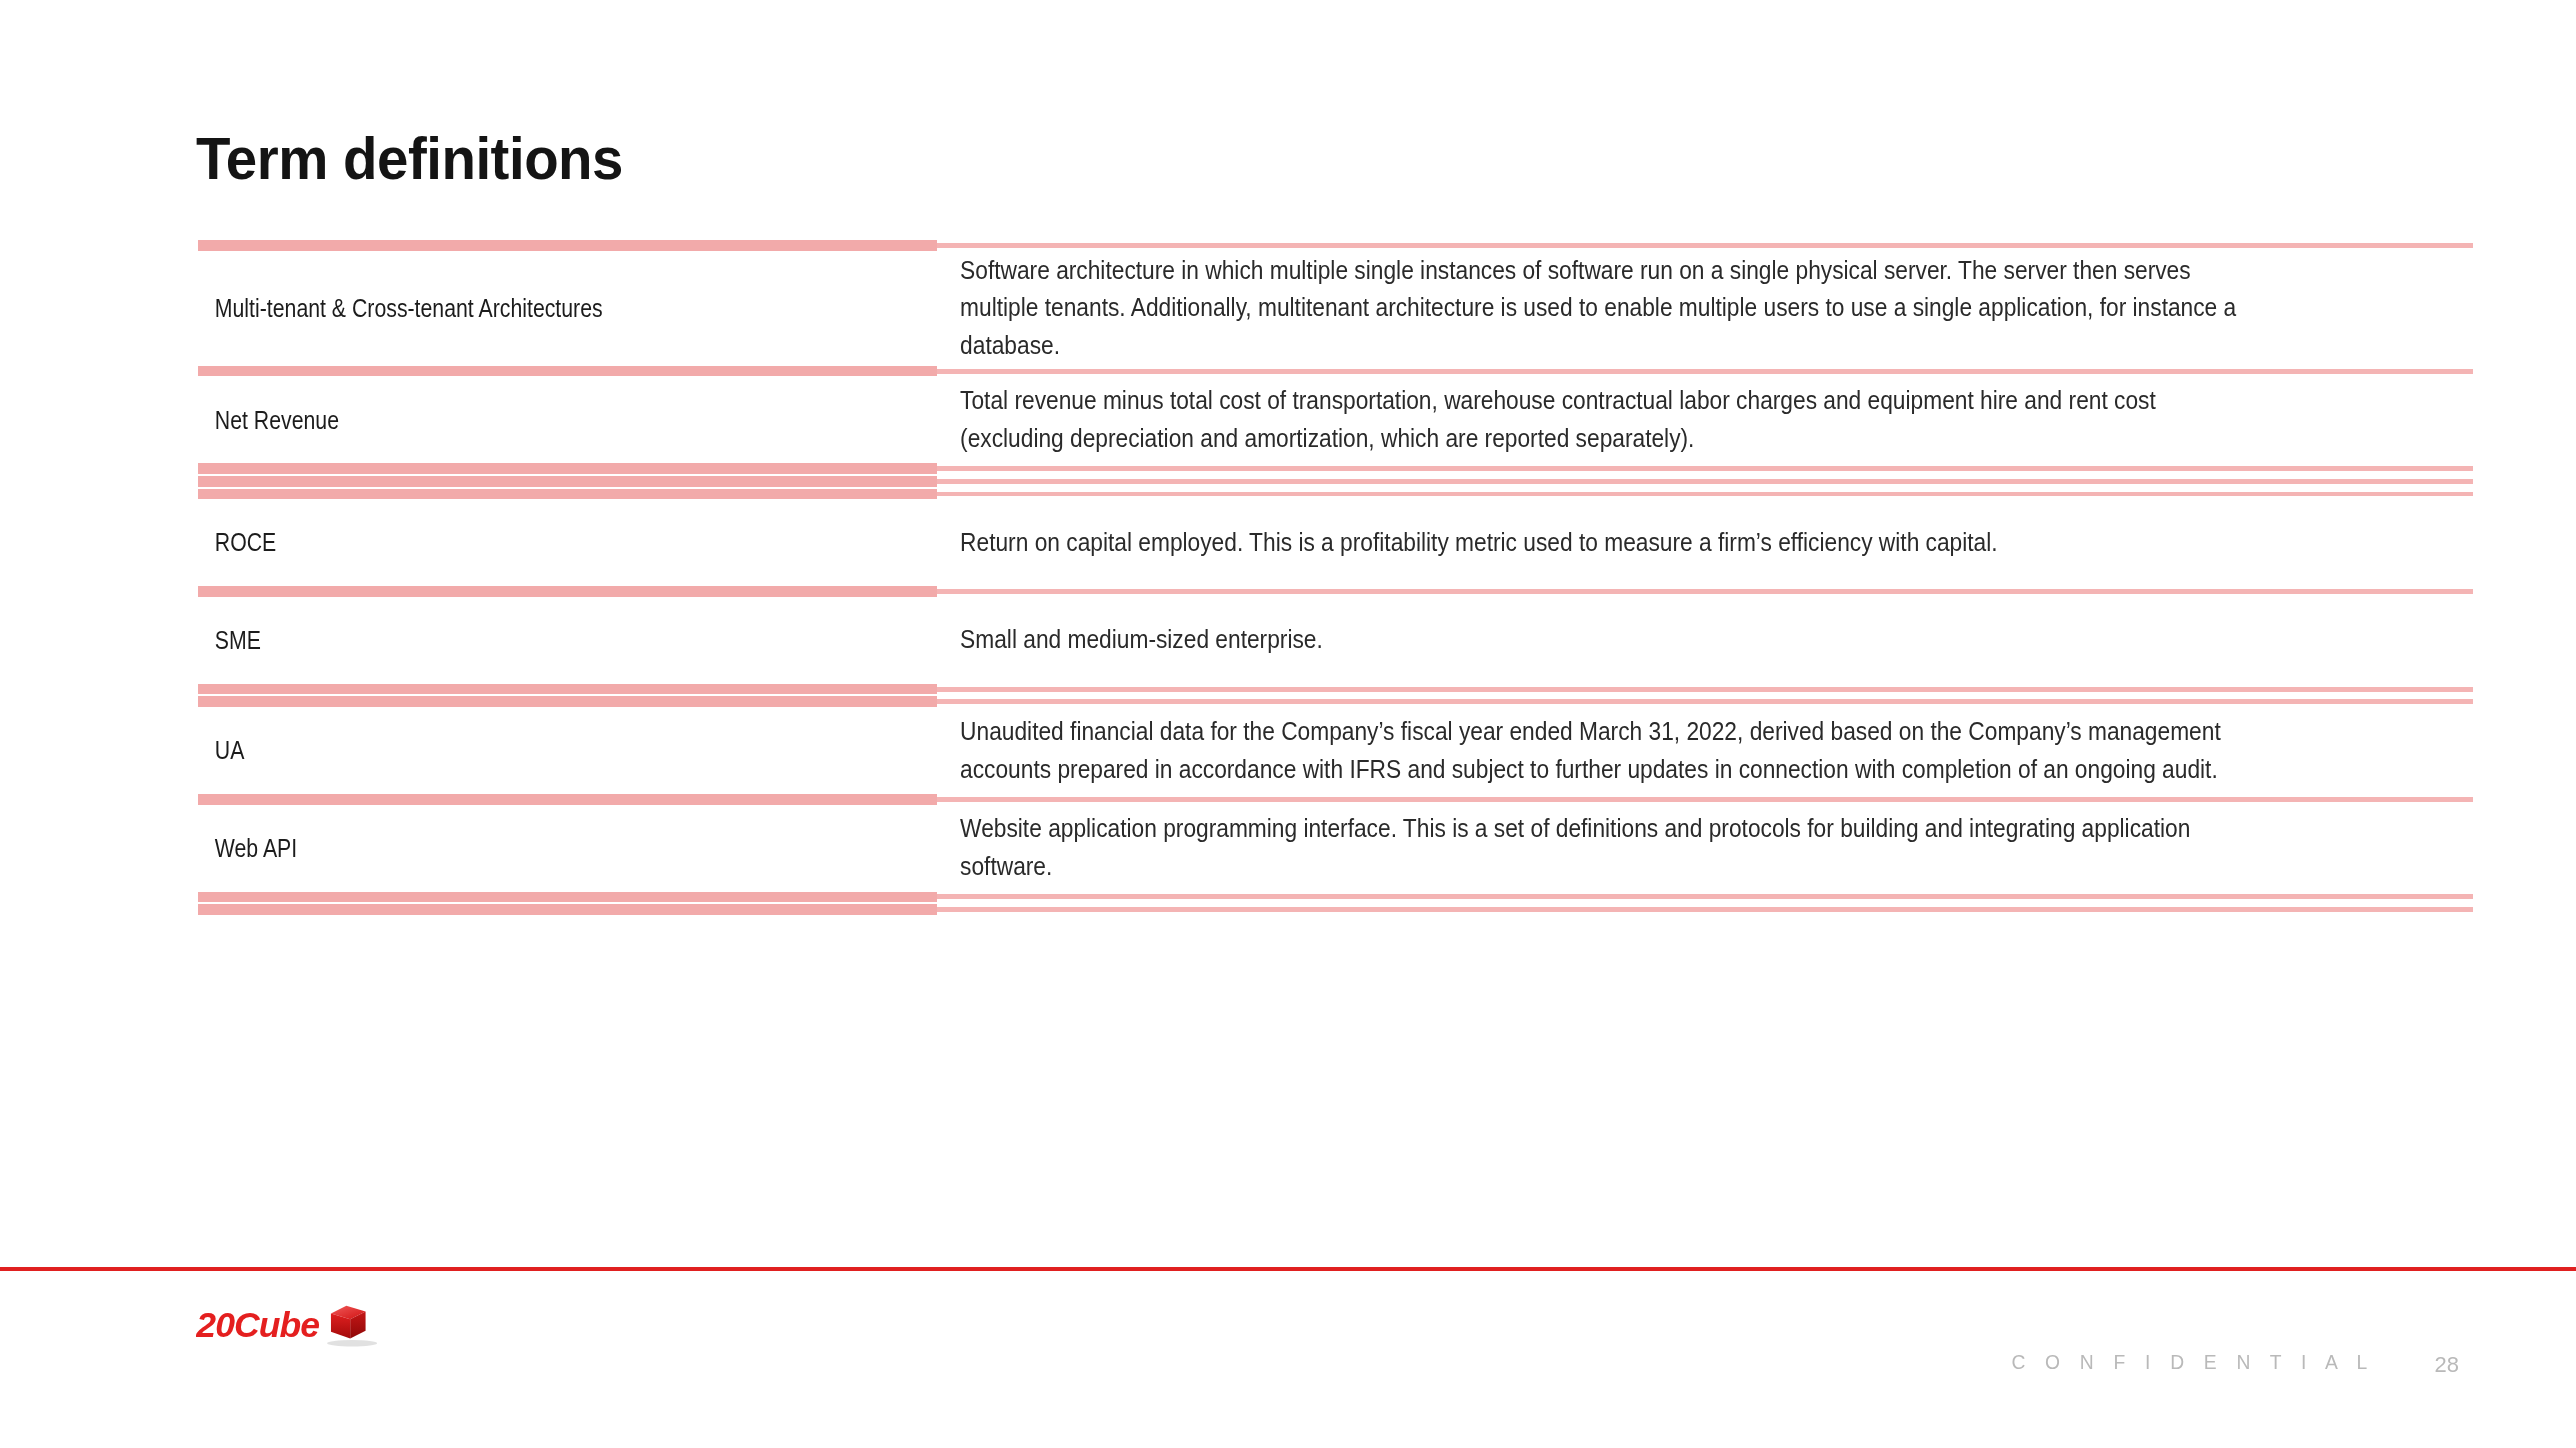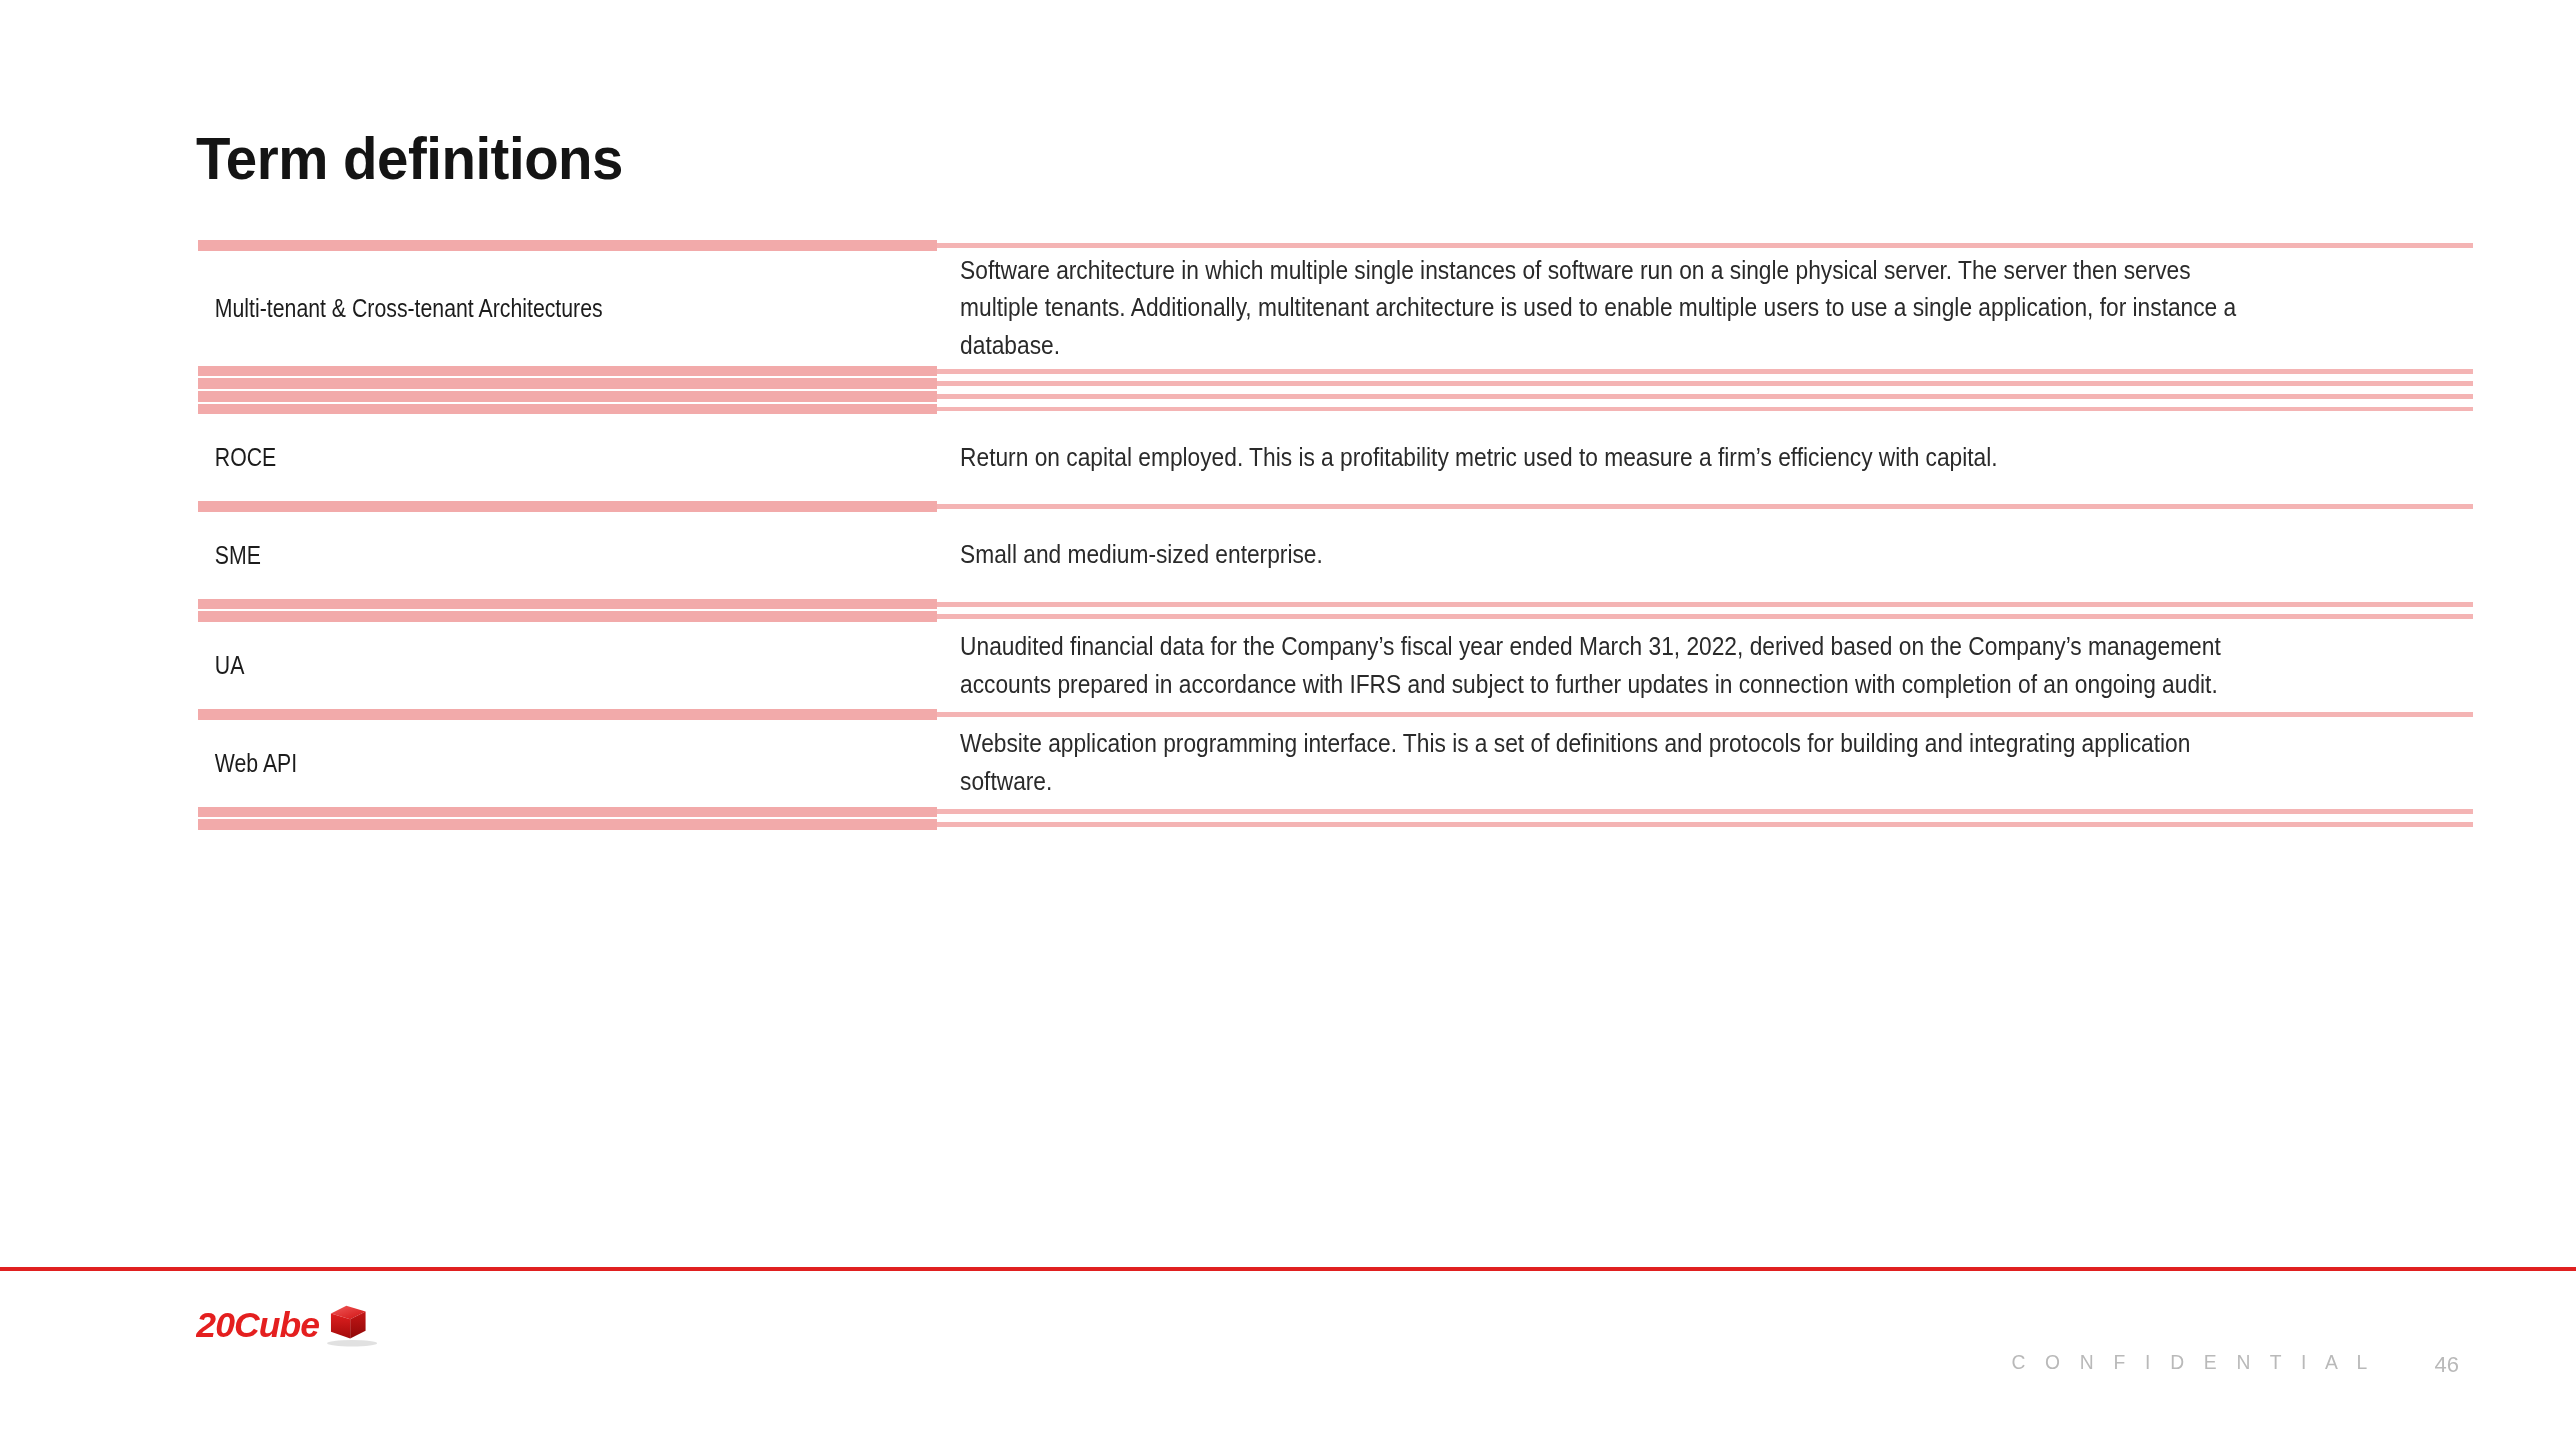--- a/index.html
+++ b/index.html
@@ -154,20 +154,24 @@
         <div class="thick"></div>
         <div class="thin"></div>
       </div>
       <div class="row">
         <div class="cell-term">Multi-tenant &amp; Cross-tenant Architectures</div>
         <div class="cell-def">Software architecture in which multiple single instances of software run on a single physical server. The server then serves multiple tenants. Additionally, multitenant architecture is used to enable multiple users to use a single application, for instance a database.</div>
       </div>
       <div class="rule">
         <div class="thick"></div>
         <div class="thin"></div>
+      </div>
+      <div class="row">
+        <div class="cell-term">Net Revenue</div>
+        <div class="cell-def">Total revenue minus total cost of transportation, warehouse contractual labor charges and equipment hire and rent cost (excluding depreciation and amortization, which are reported separately).</div>
       </div>
       <div class="rule">
         <div class="thick"></div>
         <div class="thin"></div>
       </div>
       <div class="rule">
         <div class="thick"></div>
         <div class="thin"></div>
       </div>
       <div class="rule">
@@ -239,17 +243,17 @@
         <polygon points="16,0 36,6 20,14 0,8" fill="url(#cubeTop)"></polygon>
         <polygon points="0,8 20,14 20,34 0,27" fill="url(#cubeLeft)"></polygon>
         <polygon points="20,14 36,6 36,26 20,34" fill="url(#cubeRight)"></polygon>
       </g>
       <ellipse cx="162" cy="45" rx="26" ry="3.4" fill="#c9c9c9" opacity="0.55"></ellipse>
     </svg>
   </div>
 
   <div class="footer-meta">
     <span class="confidential">C O N F I D E N T I A L</span>
-    <span class="page-num">46</span>
+    <span class="page-num">28</span>
   </div>
 
 </div>
 
 
 </body></html>

